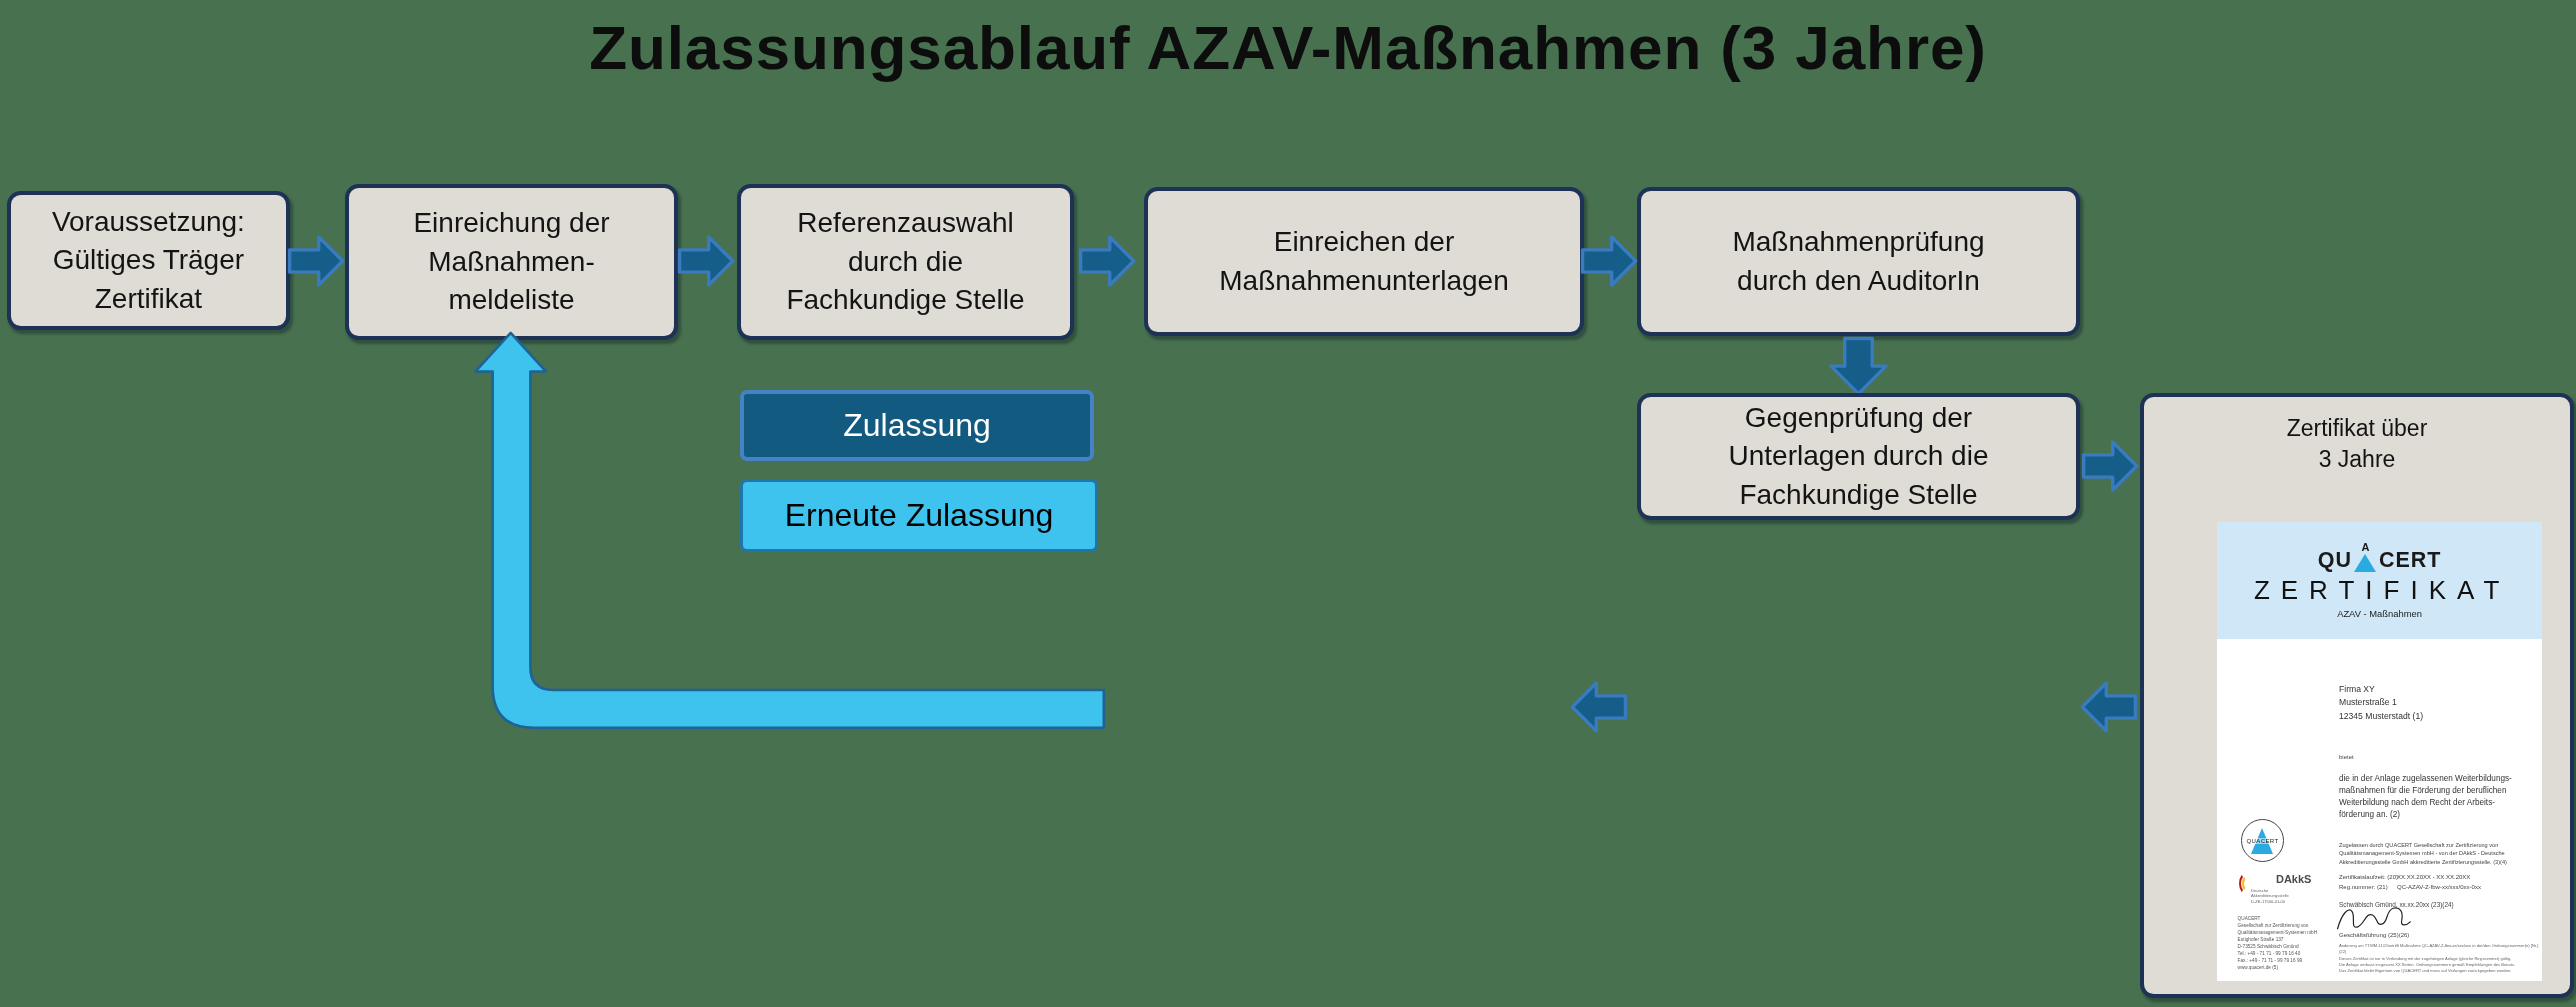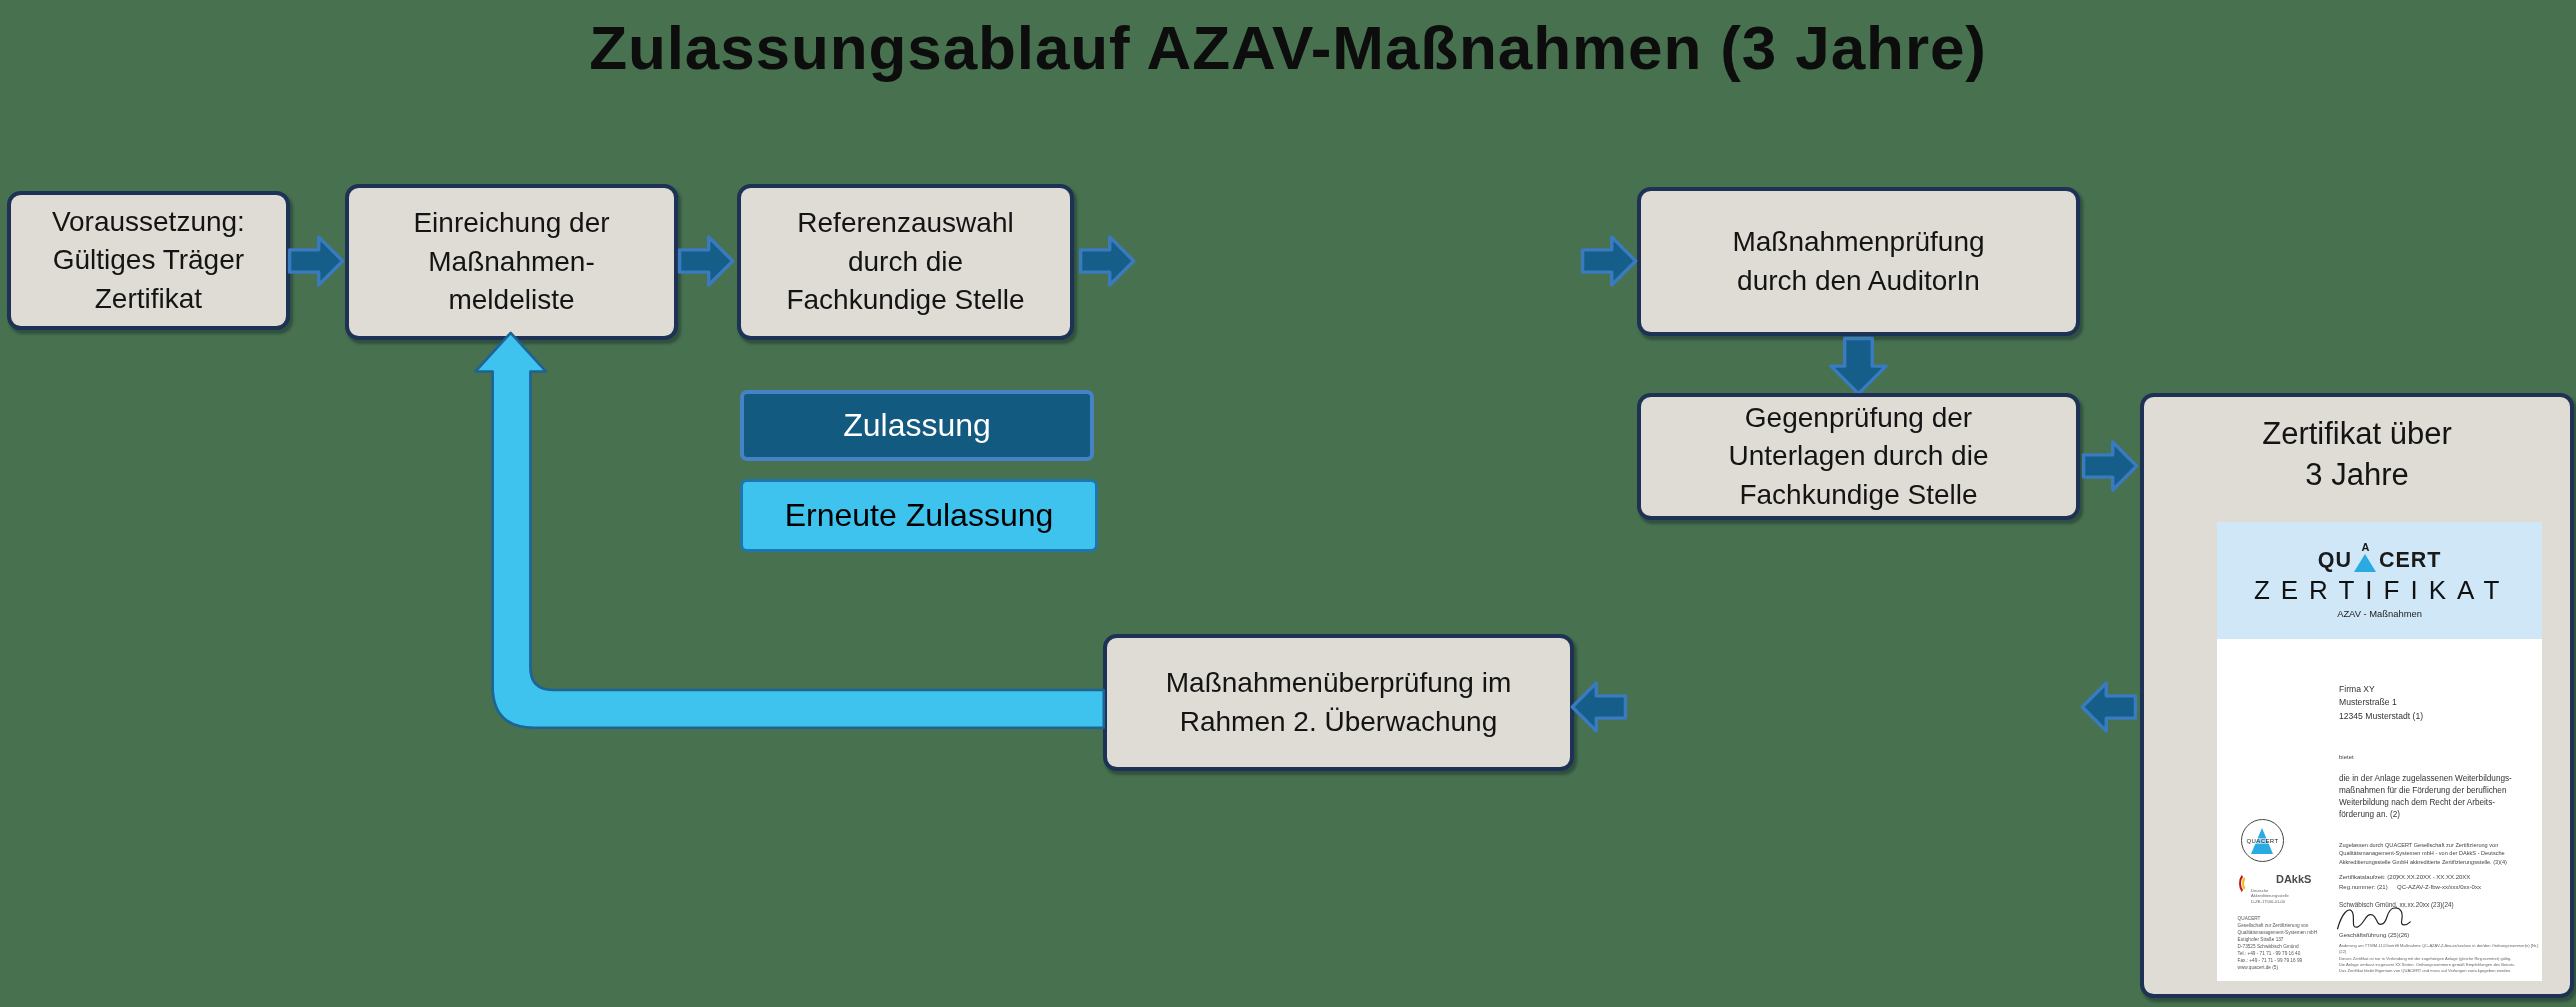--- a/index.html
+++ b/index.html
@@ -38,21 +38,21 @@
   .legend-dark{background:#135A80;border:4.3px solid #4583C6;color:#ffffff;}
   .legend-cyan{background:#3EC3EF;border:3.4px solid #1F76AC;color:#000000;}
 
   .cert-box{
     position:absolute;left:2140px;top:393px;width:434px;height:605px;
     box-sizing:border-box;background:#DEDCD4;border:4.3px solid #1E3255;border-radius:13.7px;
     box-shadow:2.6px 3.4px 2.6px rgba(10,20,35,.35);
   }
   .cert-heading{
     position:absolute;left:0;top:15.5px;width:100%;text-align:center;
-    font-size:31px;line-height:1.35;white-space:pre-line;color:#141414;
+    font-size:23px;line-height:1.35;white-space:pre-line;color:#141414;
   }
   .cert-page{
     position:absolute;left:53px;top:125px;width:325px;height:459px;
     background:#ffffff;overflow:hidden;margin-left:20px;
   }
   .cert-band{
     position:absolute;left:0;top:0;width:100%;height:117px;background:#CFE7F6;
     display:flex;flex-direction:column;align-items:center;justify-content:center;
   }
   .qc-row{display:flex;align-items:flex-end;color:#1a1a1a;}
@@ -111,20 +111,24 @@
   <div class="box" style="left:345px;top:184px;width:333px;height:156px">
     <span class="box-label">Einreichung der
 Maßnahmen-
 meldeliste</span>
   </div>
   <div class="box" style="left:737px;top:184px;width:337px;height:156px">
     <span class="box-label">Referenzauswahl
 durch die
 Fachkundige Stelle</span>
   </div>
+  <div class="box" style="left:1144px;top:187px;width:440px;height:149px">
+    <span class="box-label">Einreichen der
+Maßnahmenunterlagen</span>
+  </div>
   <div class="box" style="left:1637px;top:187px;width:443px;height:149px">
     <span class="box-label">Maßnahmenprüfung
 durch den AuditorIn</span>
   </div>
 
   <svg class="arr" style="left:287px;top:231px" width="60" height="60" viewBox="0 0 70 70">
       <polygon points="3,22 37,22 37,7 65,35 37,63 37,48 3,48"></polygon>
     </svg>
   <svg class="arr" style="left:677px;top:231px" width="60" height="60" viewBox="0 0 70 70">
       <polygon points="3,22 37,22 37,7 65,35 37,63 37,48 3,48"></polygon>
@@ -149,24 +153,20 @@
       <polygon points="3,22 37,22 37,7 65,35 37,63 37,48 3,48"></polygon>
     </svg>
 
   <div class="legend legend-dark" style="left:740px;top:390px;width:354px;height:71px">
     <span>Zulassung</span>
   </div>
   <div class="legend legend-cyan" style="left:740px;top:479px;width:358px;height:73px">
     <span>Erneute Zulassung</span>
   </div>
 
-  <div class="box" style="left:1103px;top:634px;width:471px;height:137px">
-    <span class="box-label">Maßnahmenüberprüfung im
-Rahmen 2. Überwachung</span>
-  </div>
   <svg class="arr" style="left:2078px;top:677px" width="60" height="60" viewBox="0 0 70 70">
       <polygon points="67,22 33,22 33,7 5,35 33,63 33,48 67,48"></polygon>
     </svg>
   <svg class="arr" style="left:1568px;top:677px" width="60" height="60" viewBox="0 0 70 70">
       <polygon points="67,22 33,22 33,7 5,35 33,63 33,48 67,48"></polygon>
     </svg>
 
   <svg class="elbow" style="position:absolute;left:464px;top:326px" width="653" height="412" viewBox="0 0 760 480">
     <path d="M 745 424 L 103 424 Q 77 424 77 398 L 77 53 L 95 53 L 54 8 L 13 53 L 33 53 L 33 420 Q 33 468 81 468 L 745 468 Z"></path>
   </svg>

